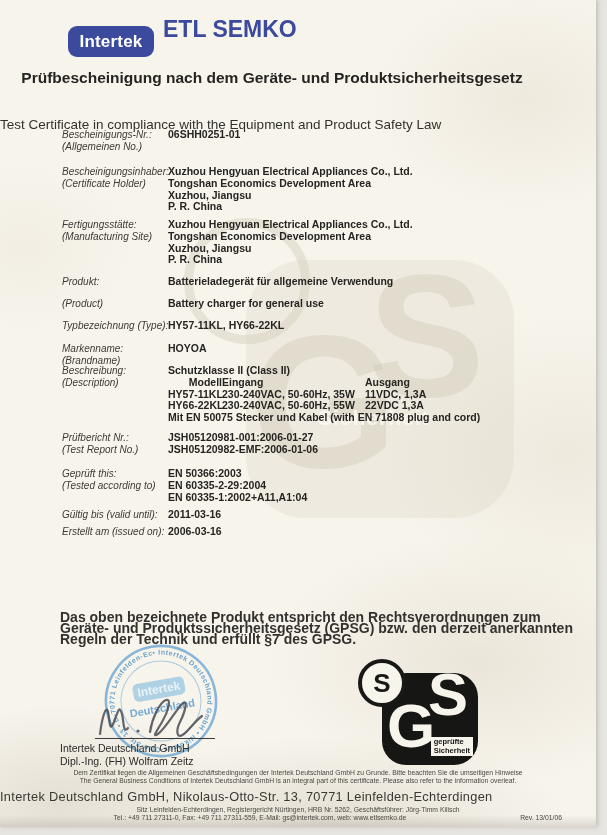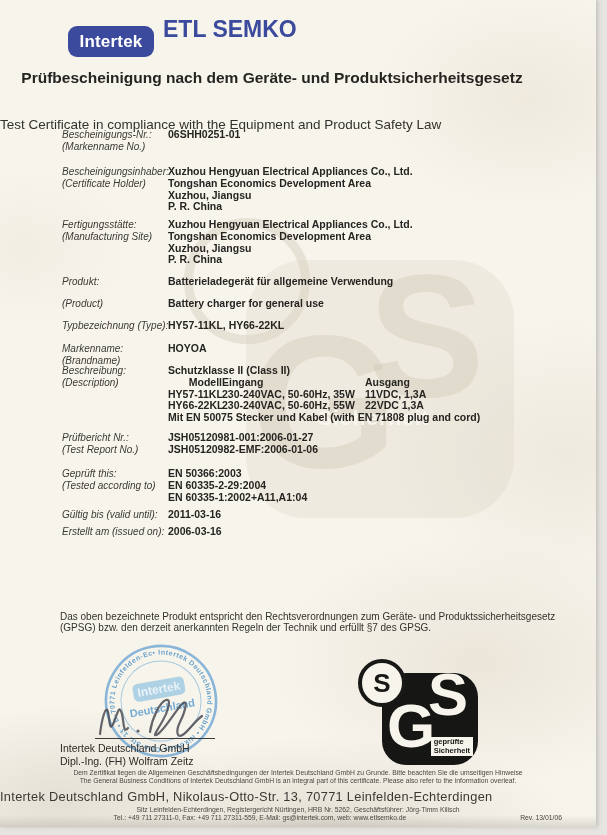--- a/index.html
+++ b/index.html
@@ -52,21 +52,21 @@
   .lbl{width:106px;flex:0 0 106px;font-style:italic;font-size:10px;color:#3c3a36;line-height:12px;}
   .lbl div{white-space:nowrap;}
   .val{font-weight:bold;font-size:10.5px;color:#262421;line-height:11.8px;}
   .val div{white-space:nowrap;}
   .trow{display:flex;white-space:nowrap;}
   .trow .c1{width:54px;flex:0 0 54px;text-align:right;}
   .trow .c2{width:143px;flex:0 0 143px;}
 
   
   .statement{position:absolute;left:60px;top:612px;width:515px;z-index:2;
-    font-size:10px;line-height:10.8px;color:#33312d;}
+    font-size:14px;line-height:10.8px;color:#33312d;font-weight:bold;}
 
   
   .stamp{position:absolute;left:102px;top:642px;z-index:3;transform:rotate(-10deg);opacity:.92;}
   .sig-svg{position:absolute;left:92px;top:690px;z-index:4;}
   .sig-line{position:absolute;left:95px;top:738px;width:120px;border-top:1.5px solid #3d3b38;z-index:4;}
   .sig-company{position:absolute;left:60px;top:742px;font-size:10.5px;color:#2c2a27;z-index:4;}
   .sig-name{position:absolute;left:60px;top:755px;font-size:10.5px;color:#2c2a27;z-index:4;}
 
   
   .gs{position:absolute;left:358px;top:656px;width:125px;height:112px;z-index:3;}
@@ -107,21 +107,21 @@
   <div class="logo-box" style="background:#3b4a9c;">
     <span>Intertek</span>
   </div>
   <div class="brand-suffix" style="color:#3b4a9c;">ETL SEMKO</div>
   <div class="title-de">Prüfbescheinigung nach dem Geräte- und Produktsicherheitsgesetz</div>
   <div class="title-en">Test Certificate in compliance with the Equipment and Product Safety Law</div>
 
   <div class="row" style="top:129px">
     <div class="lbl">
       <div>Bescheinigungs-Nr.:</div>
-      <div>(Markenname No.)</div>
+      <div>(Allgemeinen No.)</div>
     </div>
     <div class="val">06SHH0251-01</div>
   </div>
 
   <div class="row" style="top:166px">
     <div class="lbl">
       <div>Bescheinigungsinhaber:</div>
       <div>(Certificate Holder)</div>
     </div>
     <div class="val">

